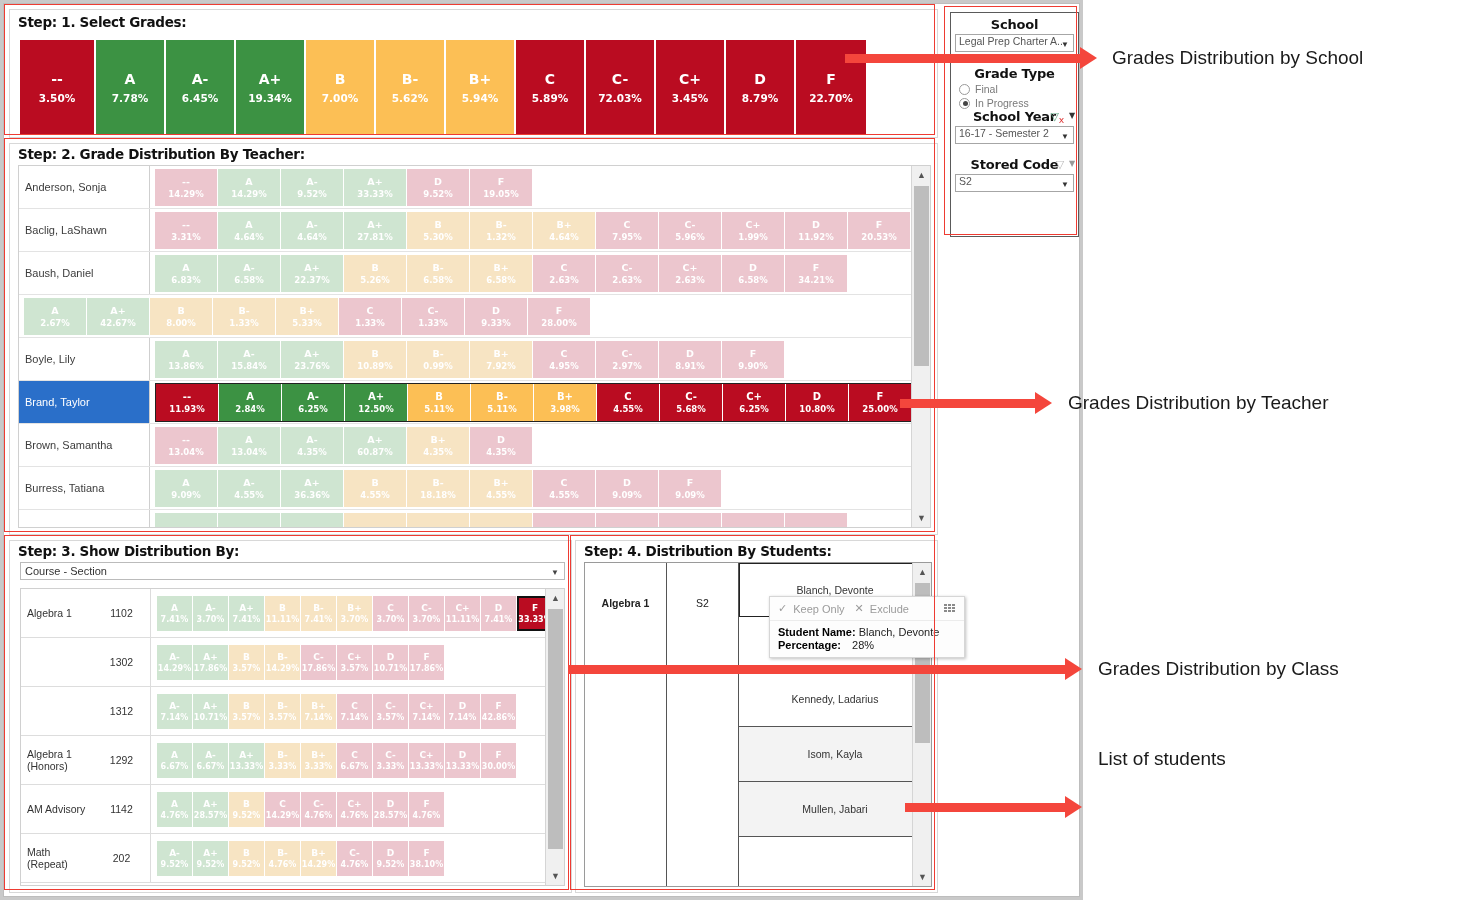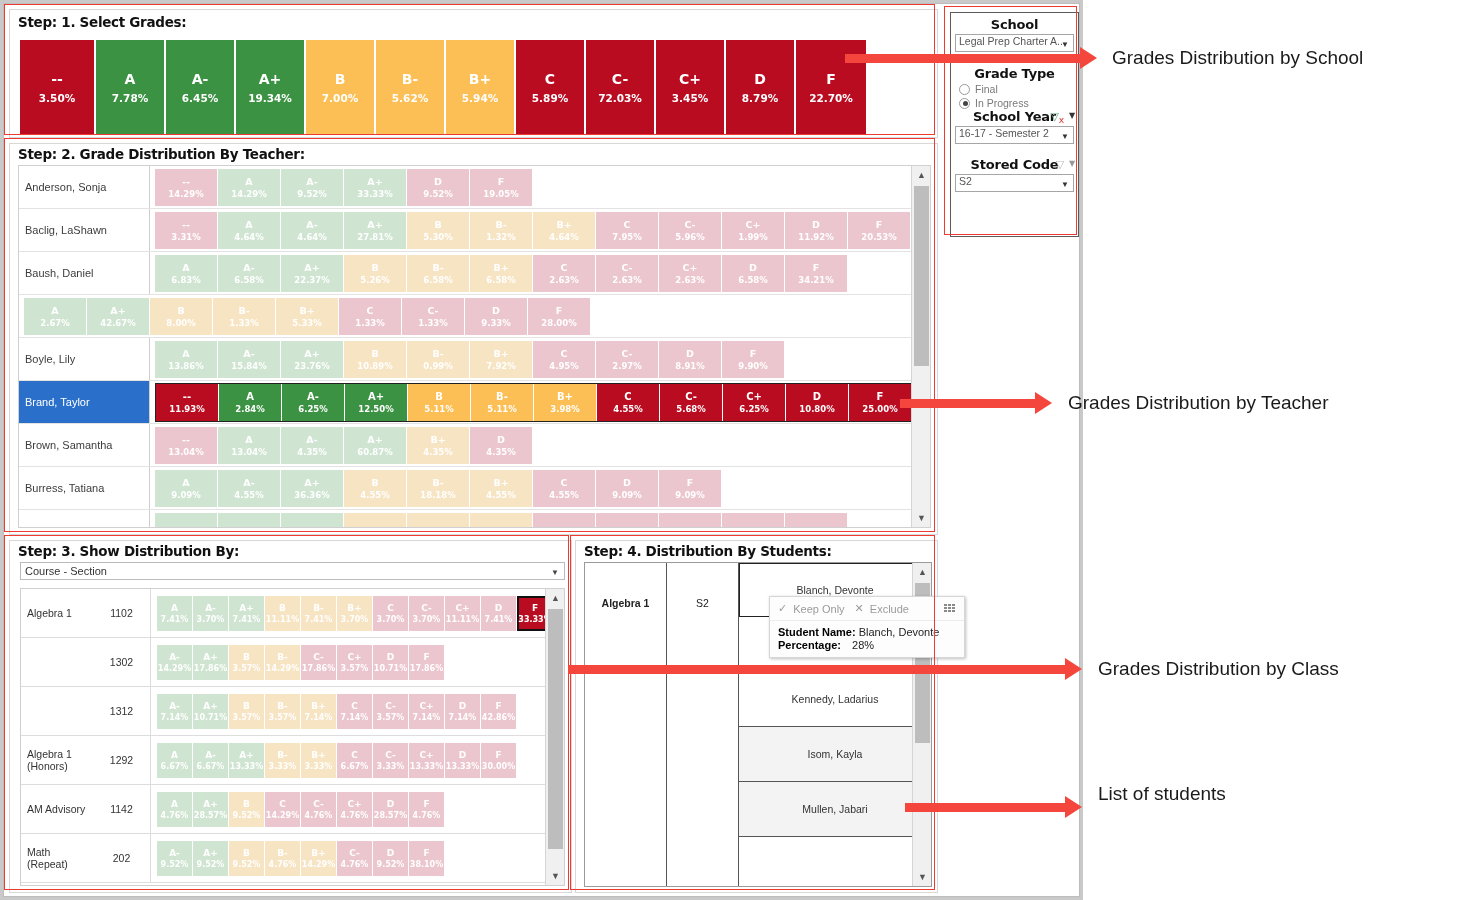--- a/index.html
+++ b/index.html
@@ -1003,13 +1003,13 @@
 <div class="arrow-line" style="left:900px; top:399px; width:135px;"></div>
 <div class="arrow-head" style="left:1035px; top:392px;"></div>
 <div class="anno" style="left:1068px; top:392px;">Grades Distribution by Teacher</div>
 
 <div class="arrow-line" style="left:568px; top:665px; width:497px;"></div>
 <div class="arrow-head" style="left:1065px; top:658px;"></div>
 <div class="anno" style="left:1098px; top:658px;">Grades Distribution by Class</div>
 
 <div class="arrow-line" style="left:905px; top:803px; width:160px;"></div>
 <div class="arrow-head" style="left:1065px; top:796px;"></div>
-<div class="anno" style="left:1098px; top:783px;">List of students</div>
+<div class="anno" style="left:1098px; top:748px;">List of students</div>
 
 </body></html>

